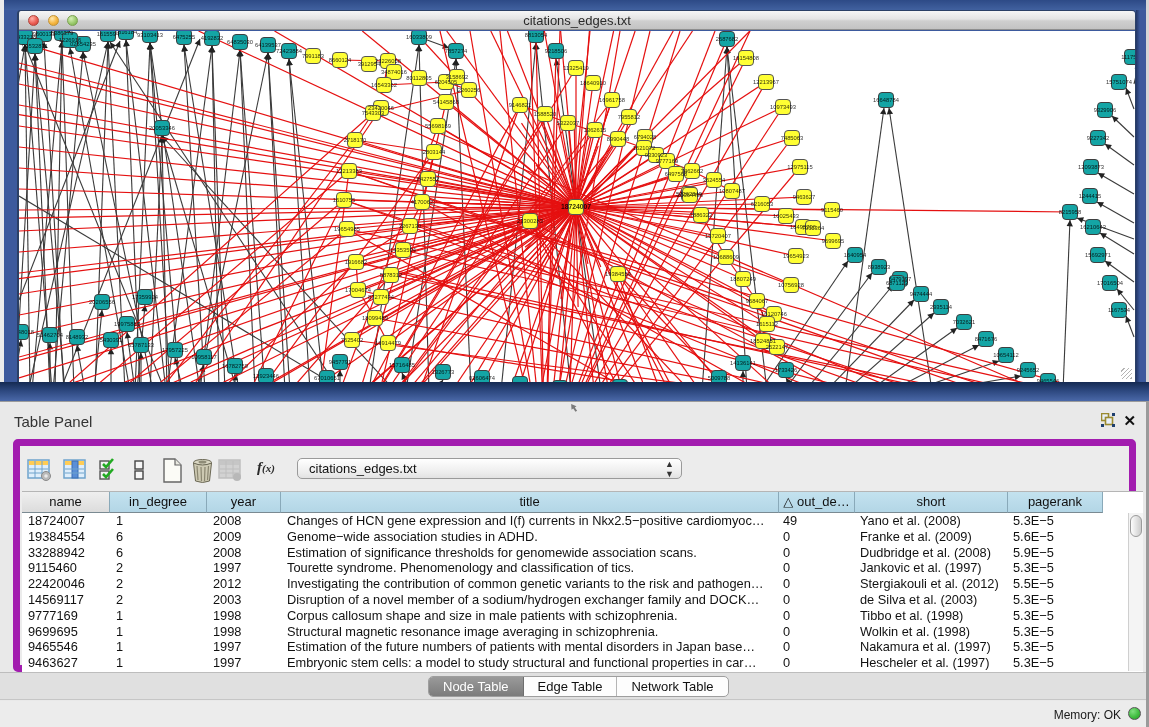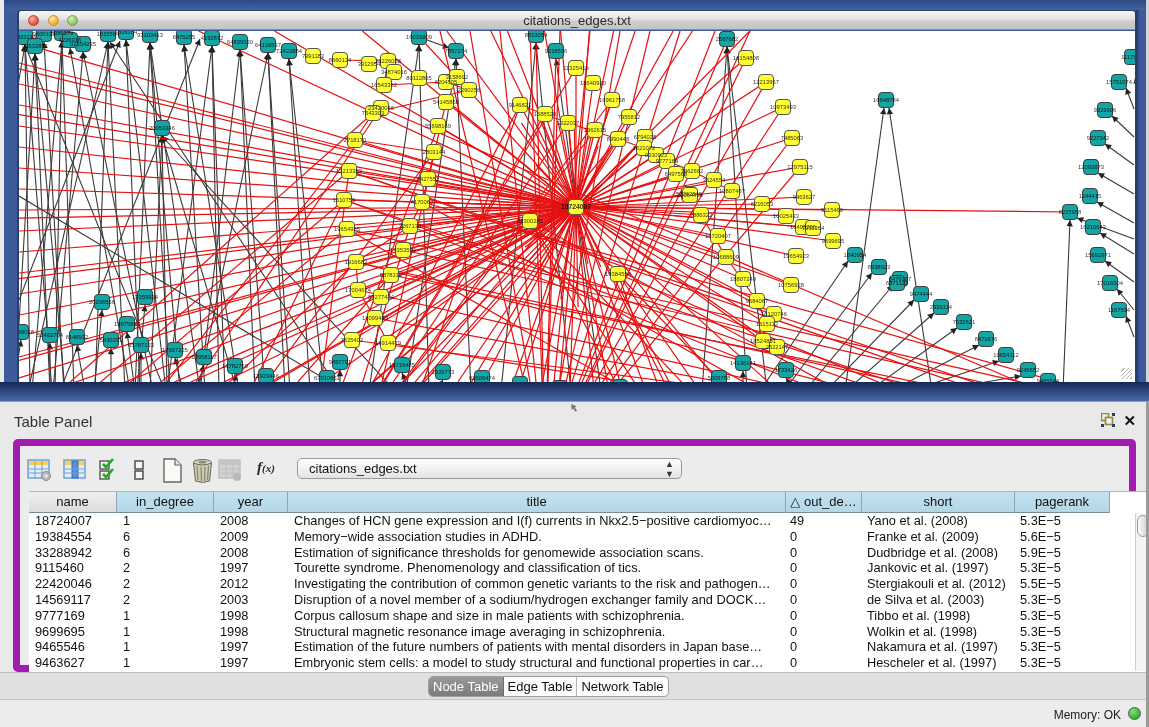--- a/index.html
+++ b/index.html
@@ -21,34 +21,34 @@
  repeating-linear-gradient(135deg,transparent 0 2px,#b5b5b5 2px 3px)}
 .panel{position:absolute;left:0;top:401px;width:1149px;height:326px;background:#e9e9e9;border-top:1px solid #9b9b9b}
 .ptitle{position:absolute;left:14px;top:11px;font-size:15px;color:#333}
 .picon-x{position:absolute;right:13px;top:10px;font-size:15px;font-weight:bold;color:#111}
 .float-ico{position:absolute;right:34px;top:11px;width:14px;height:14px}
 .subpanel{position:absolute;left:13px;top:37px;width:1123px;height:233px;border:7px solid #a21caf;border-radius:5px;background:#ececec}
 .toolbar{position:absolute;left:0;top:0;width:100%;height:44px}
 .ticon{position:absolute;top:12px}
 .combo{position:absolute;left:277px;top:12px;width:385px;height:21px;border:1px solid #9a9a9a;border-radius:5px;background:linear-gradient(180deg,#ffffff,#ededed 70%,#e2e2e2);font-size:13px;color:#111;line-height:19px;padding-left:11px}
 .combo .arr{position:absolute;right:7px;top:0;font-size:9px;line-height:10px;color:#333;text-align:center}
-.tablewrap{position:absolute;left:9px;top:45px;width:1121px;height:186px;background:#fff;overflow:hidden;border-top:1px solid #b5b5b5}
+.tablewrap{position:absolute;left:2px;top:45px;width:1121px;height:186px;background:#fff;overflow:hidden;border-top:1px solid #b5b5b5}
 .thead{position:absolute;left:0;top:0;height:21px;font-size:13px;color:#111}
 .th{position:absolute;top:0;height:21px;background:linear-gradient(180deg,#c3e2ef,#b3d6e6);border-right:1px solid #89a9b9;border-bottom:1px solid #7a8a92;text-align:center;line-height:20px}
 .th.sel{background:linear-gradient(180deg,#efefef,#dcdcdc)}
 .tbody{position:absolute;left:0;top:21px;font-size:12.8px;color:#111}
 .trow{position:relative;height:15.8px;line-height:15.6px;white-space:nowrap}
 .trow span{position:absolute;top:0}
 .c0{left:6px}.c1{left:94px}.c2{left:191px}.c3{left:265px;width:492px;overflow:hidden}
 .c4{left:761px}.c5{left:838px}.c6{left:991px}
 .vscroll{position:absolute;right:0;top:21px;width:15px;height:158px;background:#f4f4f4;border-left:1px solid #cfcfcf}
 .vthumb{position:absolute;left:1px;top:2px;width:12px;height:22px;border:1px solid #9a9a9a;border-radius:6px;background:linear-gradient(90deg,#fdfdfd,#cccccc)}
 .tabstrip{position:absolute;left:0;top:270px;width:1149px;height:28px;background:#e0e0e0;border-top:1px solid #bdbdbd;border-bottom:1px solid #c6c6c6}
 .seg{position:absolute;left:428px;top:3px;height:21px;border:1px solid #9e9e9e;border-radius:5px;background:#fdfdfd;overflow:hidden;font-size:13px}
-.seg span{display:inline-block;height:21px;line-height:20px;padding:0 4px;color:#111;border-right:1px solid #b5b5b5;vertical-align:top}
+.seg span{display:inline-block;height:21px;line-height:20px;padding:0 14px;color:#111;border-right:1px solid #b5b5b5;vertical-align:top}
 .seg span.on{background:linear-gradient(180deg,#9a9a9a,#787878);color:#fff;border-right:1px solid #6e6e6e}
 .seg span:last-child{border-right:none}
 .statusbar{position:absolute;left:0;top:299px;width:1149px;height:37px;background:#ececec}
 .mem{position:absolute;right:28px;top:7px;font-size:12px;color:#1a1a1a}
 .dot{position:absolute;right:8px;top:6px;width:13px;height:13px;border-radius:50%;background:radial-gradient(circle at 35% 30%,#7fe07f,#3cba3c 60%,#2f9e2f);border:1px solid #555}
 .edge-r{position:absolute;left:1146px;top:0;width:3px;height:326px;background:#9a9a9a}
 </style></head>
 <body>
 <div class="desktop">
   <div class="desk-top"></div>
@@ -1026,21 +1026,21 @@
             <span class="c2">2008</span>
             <span class="c3">Changes of HCN gene expression and I(f) currents in Nkx2.5−positive cardiomyoc…</span>
             <span class="c4">49</span>
             <span class="c5">Yano et al. (2008)</span>
             <span class="c6">5.3E−5</span>
           </div>
 <div class="trow">
             <span class="c0">19384554</span>
             <span class="c1">6</span>
             <span class="c2">2009</span>
-            <span class="c3">Memory−wide association studies in ADHD.</span>
+            <span class="c3">Genome−wide association studies in ADHD.</span>
             <span class="c4">0</span>
             <span class="c5">Franke et al. (2009)</span>
             <span class="c6">5.6E−5</span>
           </div>
 <div class="trow">
             <span class="c0">33288942</span>
             <span class="c1">6</span>
             <span class="c2">2008</span>
             <span class="c3">Estimation of significance thresholds for genomewide association scans.</span>
             <span class="c4">0</span>

